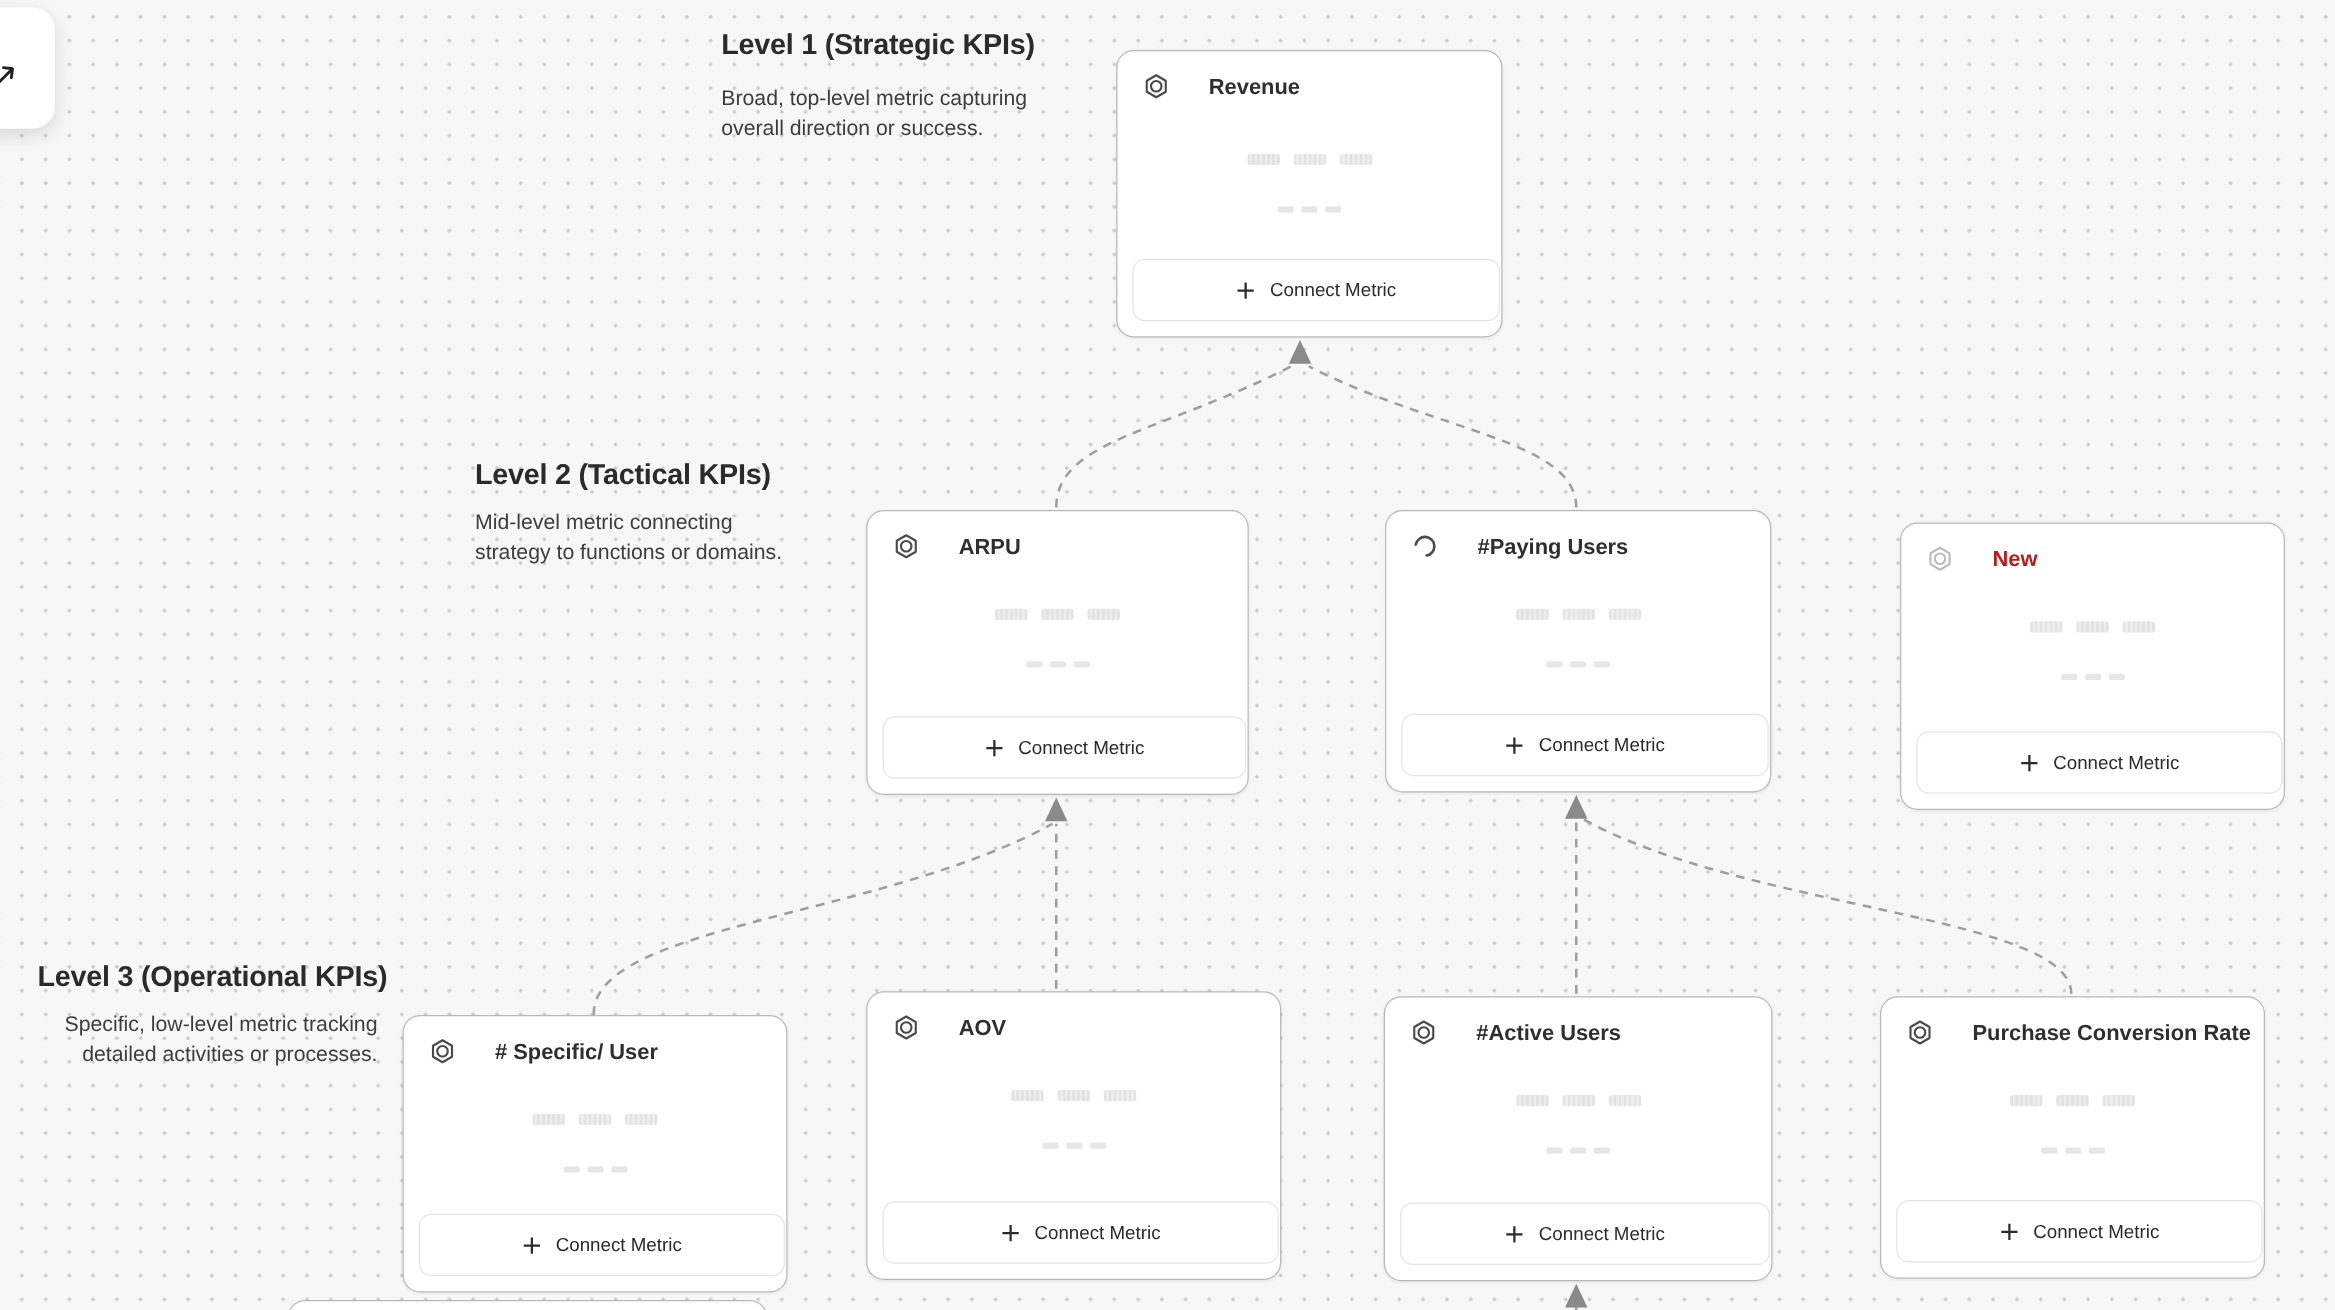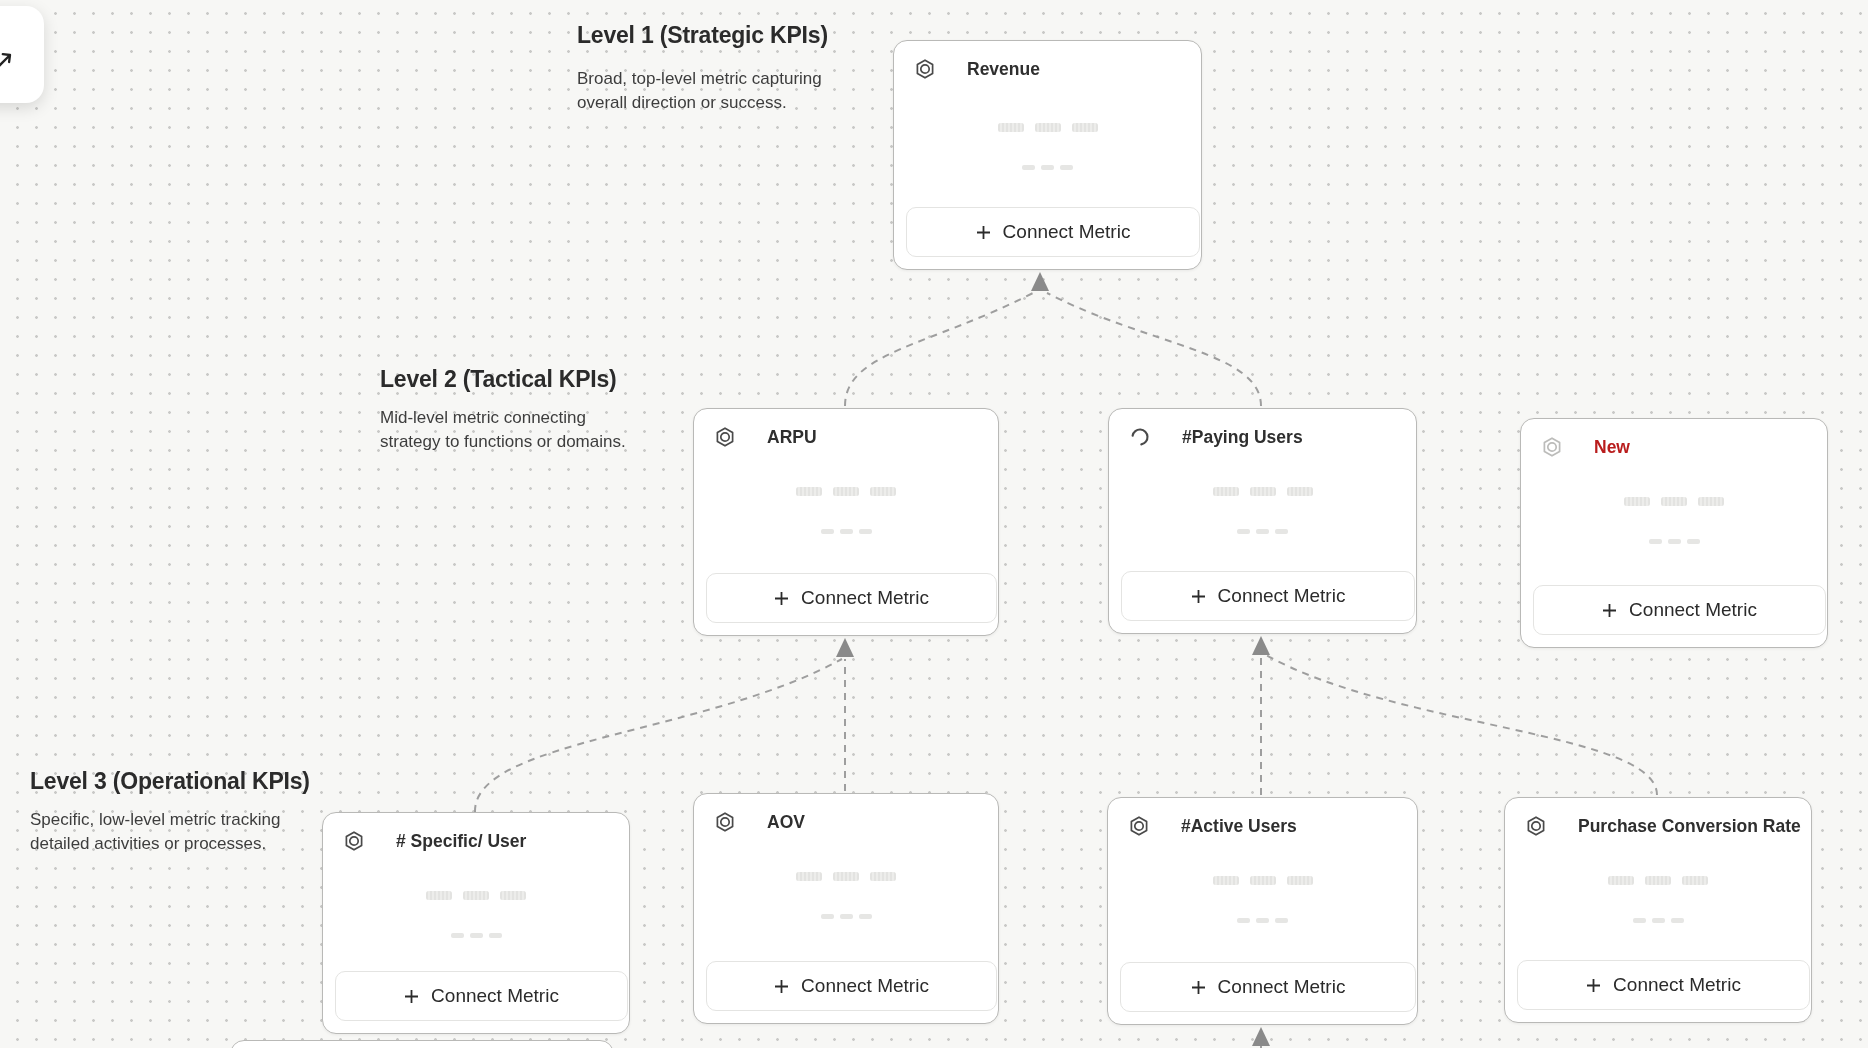--- a/index.html
+++ b/index.html
@@ -44,21 +44,21 @@
   }
   .skel-row2{position:absolute;left:0;right:0;top:120px;display:flex;justify-content:center;gap:6px;}
   .skel-row2 .bar{width:13px;height:5px;border-radius:2px;background:#e6e6e4;}
   .card.lvl1 .skel-row1{top:82px;}
   .card.lvl1 .skel-row2{top:124px;}
 
   .connect-btn{
     position:absolute;left:12px;right:1px;bottom:12px;height:48px;
     background:#ffffff;border:1px solid #e4e4e2;border-radius:10px;
     display:flex;align-items:center;justify-content:center;gap:12px;
-    font-size:19px;font-weight:500;color:#2b2b2b;cursor:pointer;
+    font-size:15px;font-weight:500;color:#2b2b2b;cursor:pointer;
   }
   .plus-icon{width:15px;height:15px;}
 
   
   .partial-card{
     position:absolute;left:230px;top:1040px;width:382px;height:30px;
     background:#fff;border:1.5px solid #b9b9b7;border-radius:14px;
   }
 
   
@@ -95,21 +95,21 @@
   <div class="section-label" style="left:577px;top:22px;">
     <div class="section-title">Level 1 (Strategic KPIs)</div>
     <div class="section-desc" style="width:258px;margin-top:18px;">Broad, top-level metric capturing overall direction or success.</div>
   </div>
   <div class="section-label" style="left:380px;top:366px;">
     <div class="section-title">Level 2 (Tactical KPIs)</div>
     <div class="section-desc" style="width:248px;">Mid-level metric connecting strategy to functions or domains.</div>
   </div>
   <div class="section-label" style="left:30px;top:768px;">
     <div class="section-title">Level 3 (Operational KPIs)</div>
-    <div class="section-desc" style="width:272px;">Specific, low-level metric tracking detailed activities or processes.</div>
+    <div class="section-desc" style="width:272px;text-align:right;">Specific, low-level metric tracking detailed activities or processes.</div>
   </div>
 
   <div class="card lvl1" style="left:893px;top:40px;width:307px;height:228px;">
     <div class="card-header">
       <svg class="metric-icon" viewBox="0 0 22 22" fill="none">
         <polygon class="stroke" points="11,2.2 18.6,6.6 18.6,15.4 11,19.8 3.4,15.4 3.4,6.6" stroke-width="1.7" stroke-linejoin="round"></polygon>
         <circle class="stroke" cx="11" cy="11" r="4.2" stroke-width="1.7"></circle>
       </svg>
       <span class="card-title">Revenue</span>
     </div>
@@ -227,21 +227,21 @@
         <span class="bar"></span>
       </div>
     <div class="connect-btn">
       <svg class="plus-icon" viewBox="0 0 15 15">
           <path d="M7.5 1 V14 M1 7.5 H14" stroke="#2b2b2b" stroke-width="1.8"></path>
         </svg>
       <span>Connect Metric</span>
     </div>
   </div>
 
-  <div class="card" style="left:693px;top:793px;width:304px;height:229px;">
+  <div class="card" style="left:693px;top:793px;width:304px;height:229px;padding-left:26px;">
     <div class="card-header">
       <svg class="metric-icon" viewBox="0 0 22 22" fill="none">
         <polygon class="stroke" points="11,2.2 18.6,6.6 18.6,15.4 11,19.8 3.4,15.4 3.4,6.6" stroke-width="1.7" stroke-linejoin="round"></polygon>
         <circle class="stroke" cx="11" cy="11" r="4.2" stroke-width="1.7"></circle>
       </svg>
       <span class="card-title">AOV</span>
     </div>
     <div class="skel-row1">
         <span class="bar"></span>
         <span class="bar"></span>

